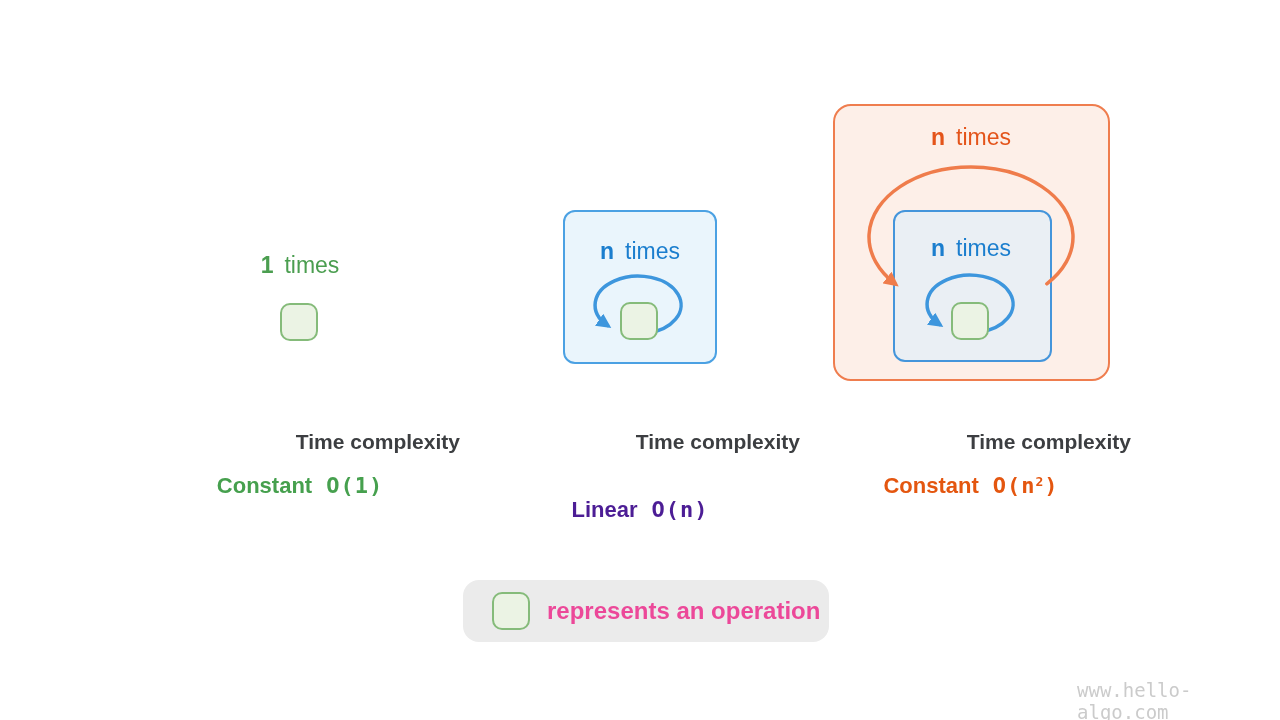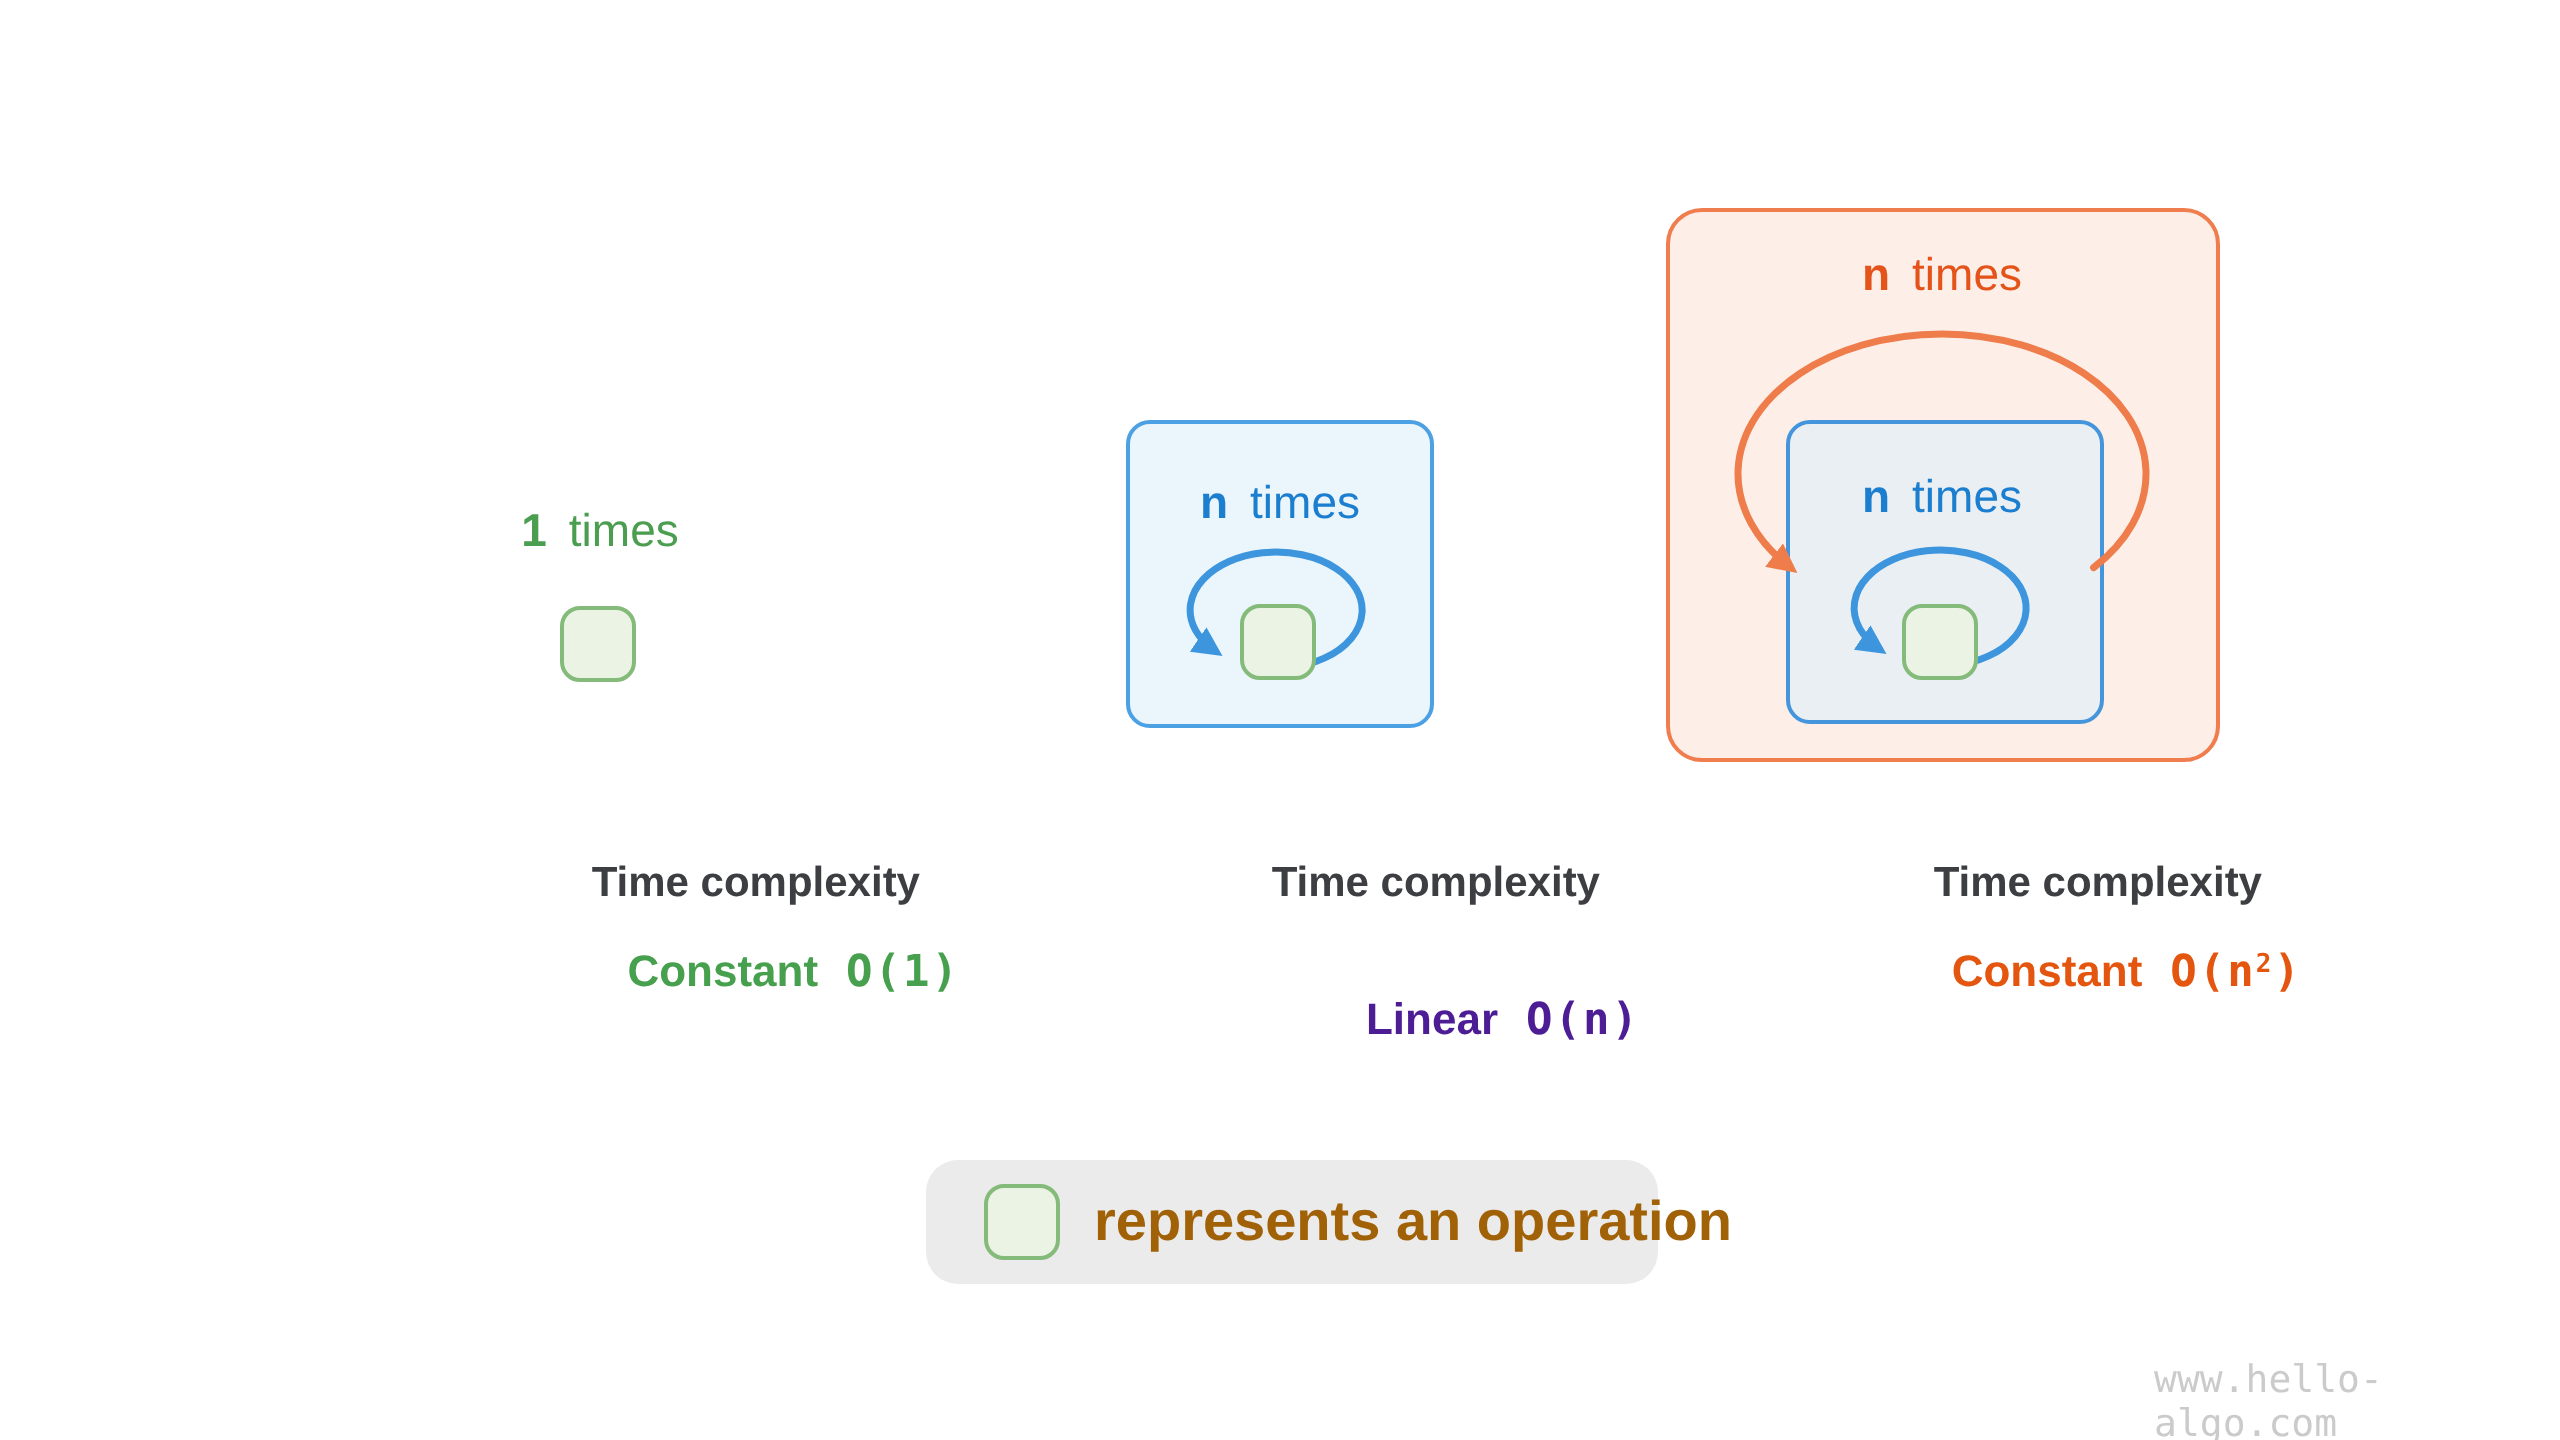--- a/index.html
+++ b/index.html
@@ -46,40 +46,40 @@
   .times-label .count { font-weight: 700; }
   .lbl-green  { color: #4B9E50; }
   .lbl-blue   { color: #1B7ECE; }
   .lbl-orange { color: #E4541A; }
   
   .caption {
     position: absolute; width: 320px; text-align: right;
     font-size: 21px; font-weight: 700; color: #3C3E41; z-index: 5;
   }
   .complexity {
-    position: absolute; width: 360px; text-align: right;
+    position: absolute; width: 360px; text-align: center;
     font-size: 22px; font-weight: 700; z-index: 5;
   }
   .complexity .notation {
     font-family: "DejaVu Sans Mono", monospace;
     font-weight: 700; margin-left: 14px; letter-spacing: 1px;
   }
   .complexity sup { font-size: 13px; vertical-align: 7px; }
   .c-green  { color: #46A04E; }
   .c-blue   { color: #4c1d95; margin-top: 24px; }
   .c-orange { color: #E4560F; }
   
   .legend {
     position: absolute; left: 463px; top: 580px; width: 366px; height: 62px;
     background: #EBEBEB; border-radius: 16px; z-index: 2;
   }
   .legend-op { left: 492px; top: 592px; }
   .legend-label {
     position: absolute; left: 547px; top: 580px; height: 62px;
-    line-height: 62px; font-size: 28px; font-weight: 700; color: #a16207;
+    line-height: 62px; font-size: 24px; font-weight: 700; color: #ec4899;
     z-index: 5;
   }
   
   .watermark {
     position: absolute; left: 1077px; top: 679px;
     font-family: "DejaVu Sans Mono", monospace;
     font-size: 19px; color: #CBCBCB; z-index: 5;
   }
 </style>
 </head>

